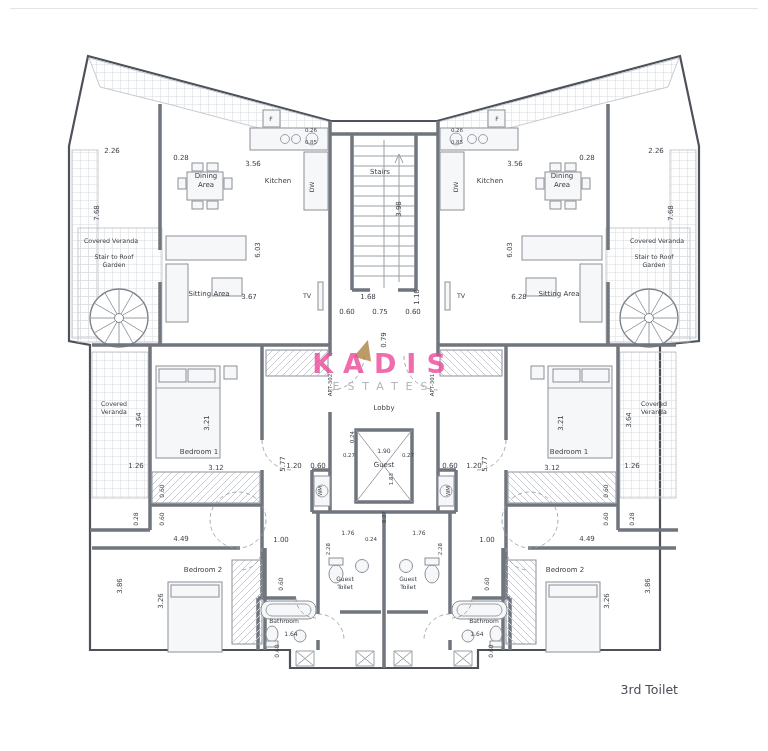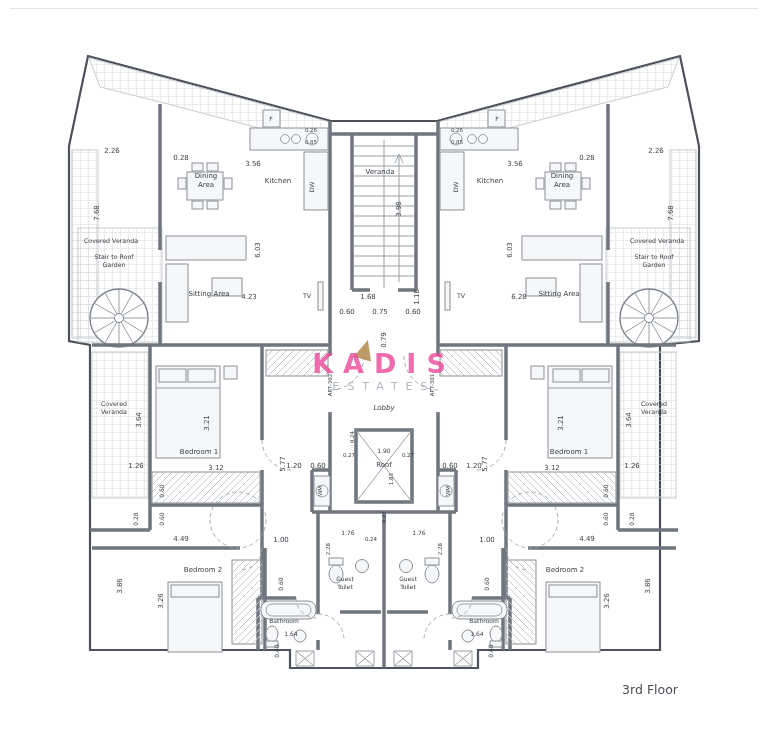--- a/index.html
+++ b/index.html
@@ -149,21 +149,21 @@
       <span class="lbl" style="left: 253px; top: 164px; font-size: 7px;">3.56</span>
       <span class="lbl" style="left: 206px; top: 181px; font-size: 7px;">Dining
 Area</span>
       <span class="lbl" style="left: 278px; top: 181px; font-size: 7px;">Kitchen</span>
       <span class="lbl" style="left: 97px; top: 213px; font-size: 7px; transform: translate(-50%, -50%) rotate(-90deg);">7.68</span>
       <span class="lbl" style="left: 111px; top: 241px; font-size: 6.3px;">Covered Veranda</span>
       <span class="lbl" style="left: 114px; top: 261px; font-size: 6.3px;">Stair to Roof
 Garden</span>
       <span class="lbl" style="left: 258px; top: 250px; font-size: 7px; transform: translate(-50%, -50%) rotate(-90deg);">6.03</span>
       <span class="lbl" style="left: 209px; top: 294px; font-size: 7px;">Sitting Area</span>
-      <span class="lbl" style="left: 249px; top: 297px; font-size: 7px;">4.23</span>
+      <span class="lbl" style="left: 249px; top: 297px; font-size: 7px;">3.67</span>
       <span class="lbl" style="left: 307px; top: 296px; font-size: 6.3px;">TV</span>
       <span class="lbl" style="left: 271px; top: 119px; font-size: 6px;">F</span>
       <span class="lbl" style="left: 311px; top: 130px; font-size: 5.5px;">0.26</span>
       <span class="lbl" style="left: 311px; top: 142px; font-size: 5.5px;">0.85</span>
       <span class="lbl" style="left: 312px; top: 187px; font-size: 6px; transform: translate(-50%, -50%) rotate(-90deg);">DW</span>
       <span class="lbl" style="left: 515px; top: 164px; font-size: 7px;">3.56</span>
       <span class="lbl" style="left: 587px; top: 158px; font-size: 7px;">0.28</span>
       <span class="lbl" style="left: 656px; top: 151px; font-size: 7px;">2.26</span>
       <span class="lbl" style="left: 562px; top: 181px; font-size: 7px;">Dining
 Area</span>
@@ -173,36 +173,36 @@
       <span class="lbl" style="left: 654px; top: 261px; font-size: 6.3px;">Stair to Roof
 Garden</span>
       <span class="lbl" style="left: 510px; top: 250px; font-size: 7px; transform: translate(-50%, -50%) rotate(-90deg);">6.03</span>
       <span class="lbl" style="left: 559px; top: 294px; font-size: 7px;">Sitting Area</span>
       <span class="lbl" style="left: 519px; top: 297px; font-size: 7px;">6.28</span>
       <span class="lbl" style="left: 461px; top: 296px; font-size: 6.3px;">TV</span>
       <span class="lbl" style="left: 497px; top: 119px; font-size: 6px;">F</span>
       <span class="lbl" style="left: 457px; top: 130px; font-size: 5.5px;">0.26</span>
       <span class="lbl" style="left: 457px; top: 142px; font-size: 5.5px;">0.85</span>
       <span class="lbl" style="left: 456px; top: 187px; font-size: 6px; transform: translate(-50%, -50%) rotate(-90deg);">DW</span>
-      <span class="lbl" style="left: 380px; top: 172px; font-size: 7px;">Veranda</span>
+      <span class="lbl" style="left: 380px; top: 172px; font-size: 7px;">Stairs</span>
       <span class="lbl" style="left: 399px; top: 209px; font-size: 7px; transform: translate(-50%, -50%) rotate(-90deg);">3.98</span>
       <span class="lbl" style="left: 368px; top: 297px; font-size: 7px;">1.68</span>
       <span class="lbl" style="left: 417px; top: 297px; font-size: 7px; transform: translate(-50%, -50%) rotate(-90deg);">1.18</span>
       <span class="lbl" style="left: 347px; top: 312px; font-size: 7px;">0.60</span>
       <span class="lbl" style="left: 380px; top: 312px; font-size: 7px;">0.75</span>
       <span class="lbl" style="left: 413px; top: 312px; font-size: 7px;">0.60</span>
       <span class="lbl" style="left: 384px; top: 340px; font-size: 7px; transform: translate(-50%, -50%) rotate(-90deg);">0.79</span>
       <span class="lbl" style="left: 330px; top: 385px; font-size: 5.5px; transform: translate(-50%, -50%) rotate(-90deg);">APT-302</span>
       <span class="lbl" style="left: 432px; top: 385px; font-size: 5.5px; transform: translate(-50%, -50%) rotate(-90deg);">APT-301</span>
-      <span class="lbl" style="left: 384px; top: 408px; font-size: 7px; font-style: italic;">Lobby</span>
+      <span class="lbl" style="left: 384px; top: 408px; font-size: 7px;">Lobby</span>
       <span class="lbl" style="left: 352px; top: 437px; font-size: 5.5px; transform: translate(-50%, -50%) rotate(-90deg);">0.24</span>
       <span class="lbl" style="left: 349px; top: 455px; font-size: 5.5px;">0.27</span>
       <span class="lbl" style="left: 384px; top: 451px; font-size: 6px;">1.90</span>
       <span class="lbl" style="left: 408px; top: 455px; font-size: 5.5px;">0.27</span>
-      <span class="lbl" style="left: 384px; top: 465px; font-size: 7px;">Roof</span>
+      <span class="lbl" style="left: 384px; top: 465px; font-size: 7px;">Guest</span>
       <span class="lbl" style="left: 391px; top: 479px; font-size: 5.5px; transform: translate(-50%, -50%) rotate(-90deg);">1.83</span>
       <span class="lbl" style="left: 320px; top: 491px; font-size: 5.5px; transform: translate(-50%, -50%) rotate(-90deg);">WM</span>
       <span class="lbl" style="left: 448px; top: 491px; font-size: 5.5px; transform: translate(-50%, -50%) rotate(-90deg);">WM</span>
       <span class="lbl" style="left: 384px; top: 517px; font-size: 5.5px; transform: translate(-50%, -50%) rotate(-90deg);">0.27</span>
       <span class="lbl" style="left: 348px; top: 533px; font-size: 6px;">1.76</span>
       <span class="lbl" style="left: 371px; top: 539px; font-size: 5.5px;">0.24</span>
       <span class="lbl" style="left: 419px; top: 533px; font-size: 6px;">1.76</span>
       <span class="lbl" style="left: 328px; top: 549px; font-size: 5.5px; transform: translate(-50%, -50%) rotate(-90deg);">2.28</span>
       <span class="lbl" style="left: 440px; top: 549px; font-size: 5.5px; transform: translate(-50%, -50%) rotate(-90deg);">2.28</span>
       <span class="lbl" style="left: 345px; top: 582px; font-size: 6px;">Guest
@@ -254,14 +254,14 @@
       <span class="lbl" style="left: 491px; top: 651px; font-size: 6px; transform: translate(-50%, -50%) rotate(-90deg);">0.60</span>
       <span class="lbl" style="left: 487px; top: 584px; font-size: 6px; transform: translate(-50%, -50%) rotate(-90deg);">0.60</span>
     </div>
 
   <div class="watermark">
     <div class="wm-leaf"></div>
     <div class="wm-line1">KADIS</div>
     <div class="wm-line2">ESTATES</div>
   </div>
 
-  <div class="floor-label">3rd Floor</div>
+  <div class="floor-label">3rd Toilet</div>
 </div>
 
 </body></html>

